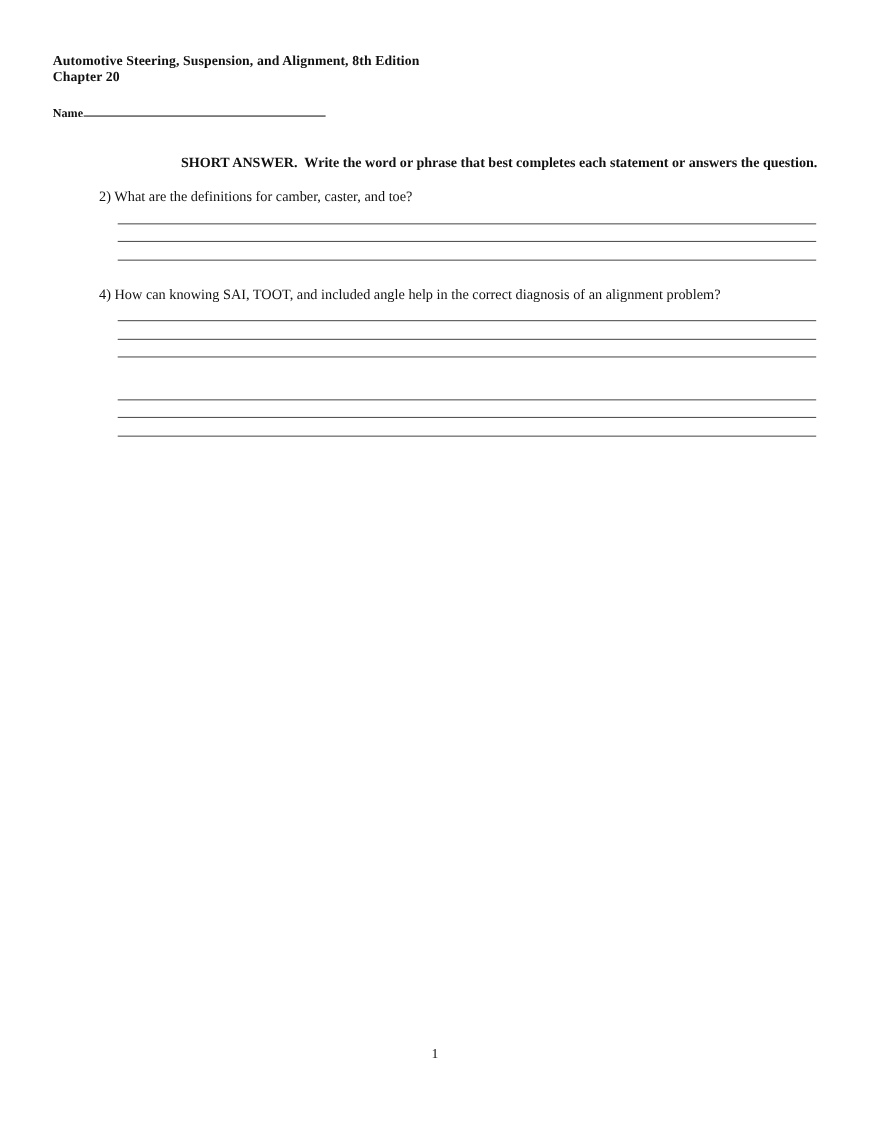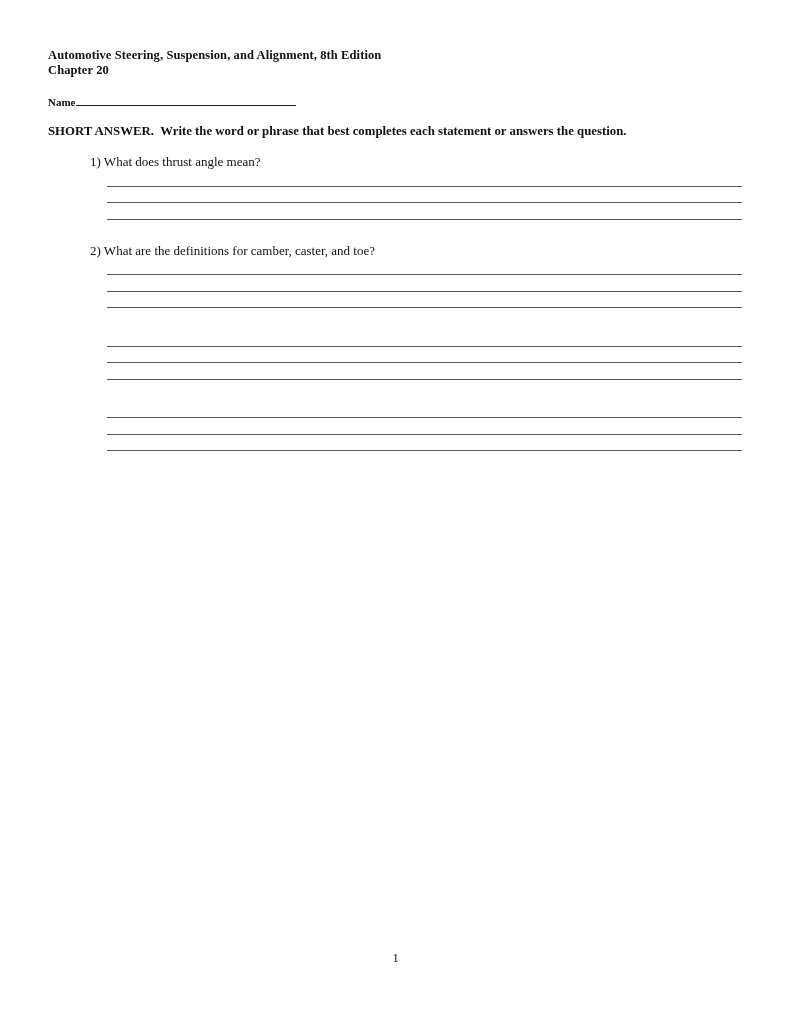--- a/index.html
+++ b/index.html
@@ -33,25 +33,26 @@
   .name-label { font-weight: bold; }
   .name-blank {
     display: inline-block;
     width: 220px;
     height: 12px;
     border-bottom: 1px solid #222222;
     vertical-align: baseline;
   }
 
   .section-heading {
-    margin-top: 14px;
+    margin-top: 30px;
     font-weight: bold;
     font-size: 12.8px;
     line-height: 17px;
     white-space: pre-wrap;
+    text-align: right;
   }
 
   .questions {
     margin-top: 13px;
   }
 
   .question {
     margin-bottom: 22px;
   }
 
@@ -93,40 +94,33 @@
       <div>Chapter 20</div>
     </div>
 
     <div class="name-row">
       <span class="name-label">Name</span><span class="name-blank"></span>
     </div>
 
     <div class="section-heading">SHORT ANSWER.  Write the word or phrase that best completes each statement or answers the question.</div>
 
     <div class="questions" id="questions">
-  <div class="question">
-    <p class="q-text"><span class="q-num">1) </span><span class="q-body">What does thrust angle mean?</span></p>
-    <div class="answer-lines">
-            <div class="answer-line"></div>
-            <div class="answer-line"></div>
-            <div class="answer-line"></div>
-          </div>
-  </div>
 
   <div class="question">
     <p class="q-text"><span class="q-num">2) </span><span class="q-body">What are the definitions for camber, caster, and toe?</span></p>
     <div class="answer-lines">
             <div class="answer-line"></div>
             <div class="answer-line"></div>
             <div class="answer-line"></div>
           </div>
   </div>
 
 
   <div class="question">
+    <p class="q-text"><span class="q-num">4) </span><span class="q-body">How can knowing SAI, TOOT, and included angle help in the correct diagnosis of an alignment problem?</span></p>
     <div class="answer-lines">
             <div class="answer-line"></div>
             <div class="answer-line"></div>
             <div class="answer-line"></div>
           </div>
   </div>
 
   <div class="question">
     <div class="answer-lines">
             <div class="answer-line"></div>

